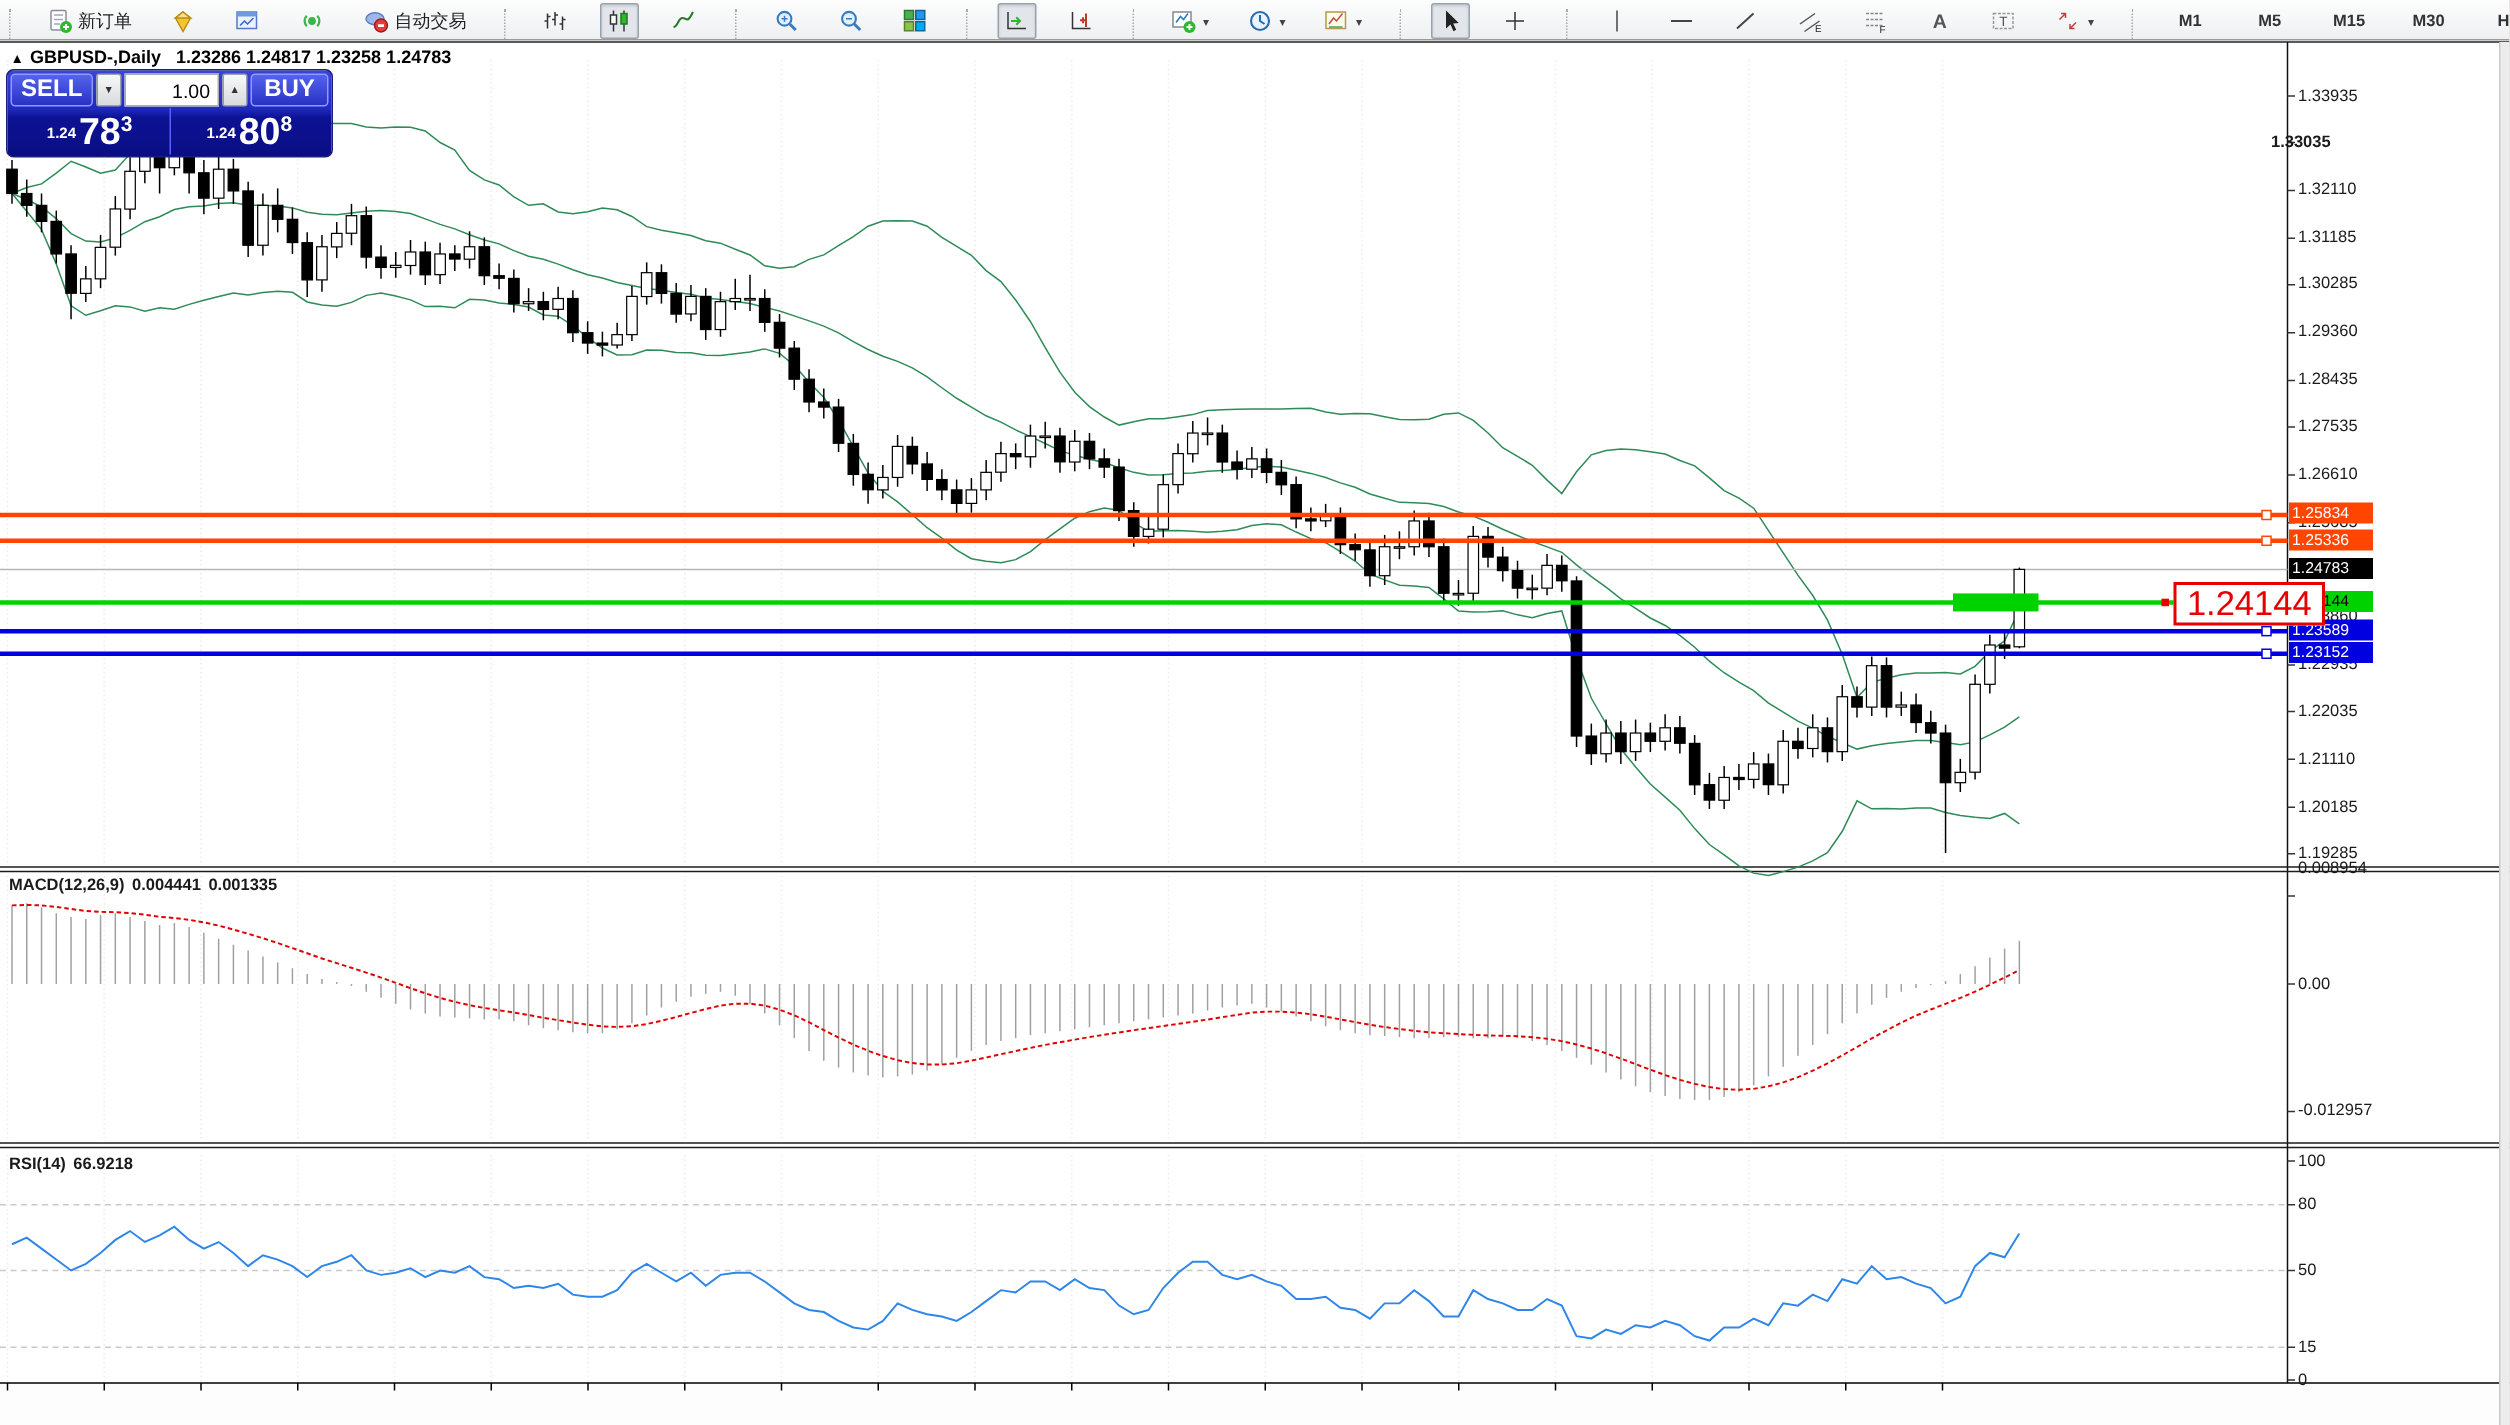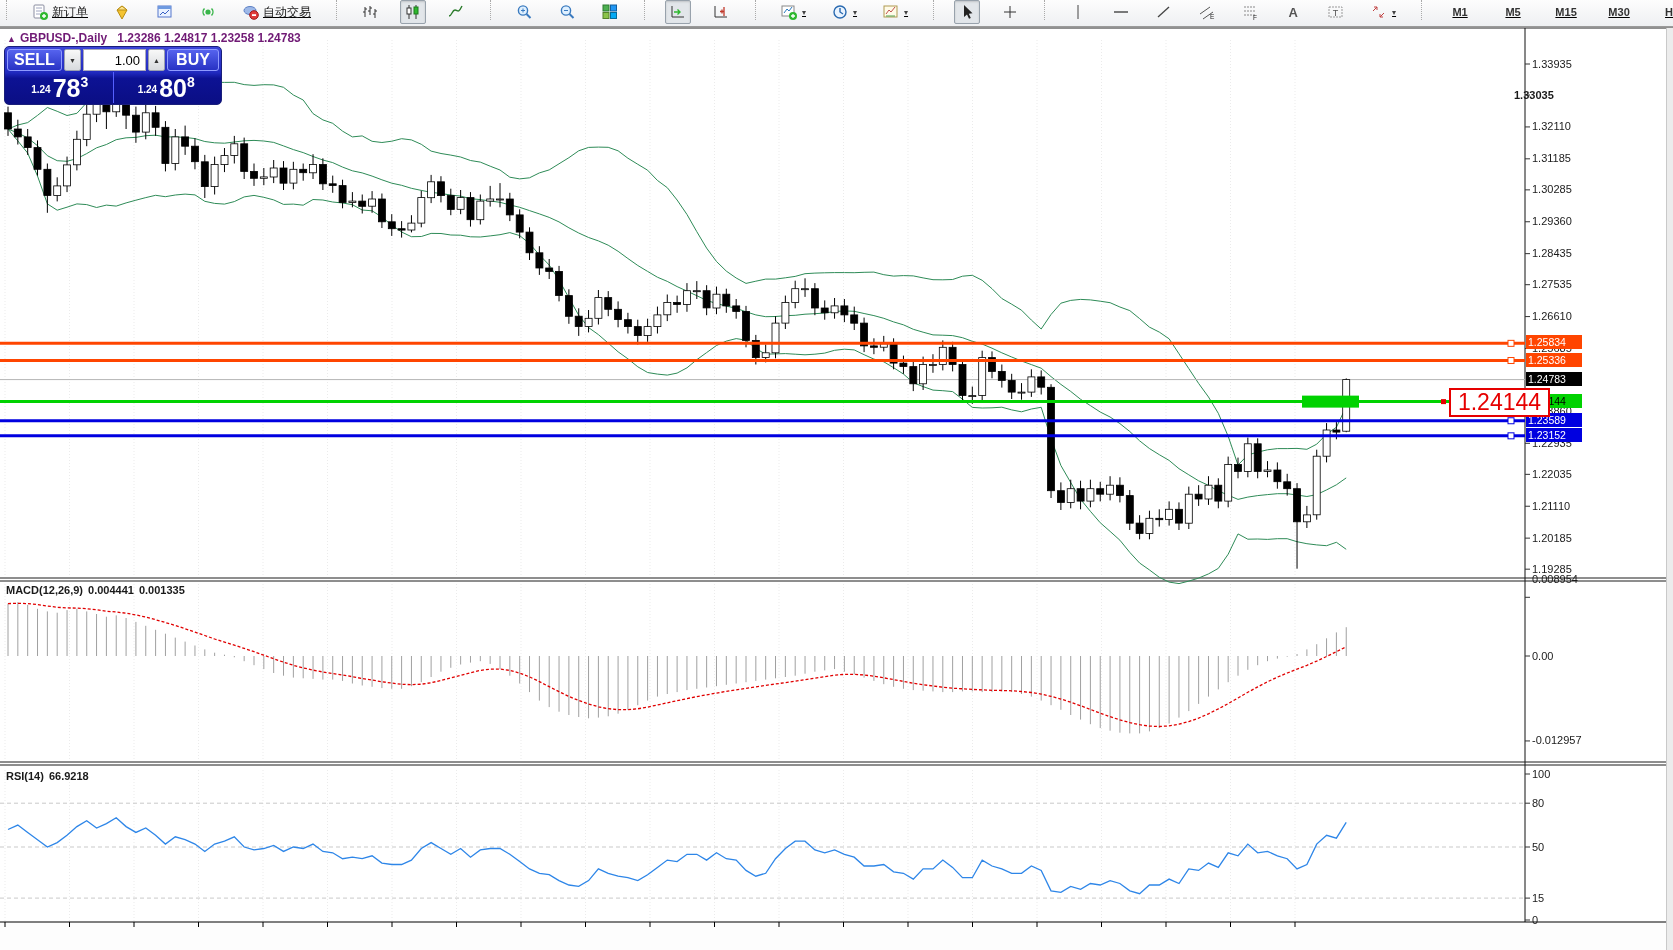--- a/index.html
+++ b/index.html
@@ -1,37 +1,37 @@
 <!DOCTYPE html>
 <html><head>
 <meta charset="utf-8">
 <style>
   html,body{margin:0;padding:0;background:#d4d0c8;font-family:"Liberation Sans","DejaVu Sans",sans-serif;}
   #app{position:relative;width:1673px;height:950px;background:#fff;overflow:hidden;}
   
   #toolbar{position:absolute;left:0;top:0;width:1673px;height:27px;
     background:linear-gradient(180deg,#fdfdfd,#eef0f2);border-bottom:1px solid #9a9a9a;
-    display:flex;align-items:flex-start;gap:17px;padding-left:2px;box-sizing:border-box;z-index:40;text-decoration:underline;}
+    display:flex;align-items:flex-end;gap:17px;padding-left:2px;box-sizing:border-box;z-index:40;}
   .grip{width:6px;height:20px;border-left:1px dotted #aaa;margin:0 3px 0 4px;}
   .tbtn{display:flex;align-items:center;gap:3px;height:22px;padding:0 3px;border:1px solid transparent;border-radius:2px;}
   .tbtn.pressed{background:#e2e6ea;border:1px solid #98a2ac;box-shadow:inset 0 1px 2px rgba(0,0,0,.15);}
   .tbtn svg{display:block;}
   .tlabel{font-size:12px;color:#222;white-space:nowrap;}
   .caret{font-size:8px;color:#444;margin-left:1px;}
   .tfbtn{height:22px;min-width:26px;padding:0 4px;display:flex;align-items:center;justify-content:center;
     font-size:11px;font-weight:bold;color:#333;border:1px solid transparent;border-radius:2px;}
   .tfbtn.pressed{background:#e2e6ea;border:1px solid #98a2ac;box-shadow:inset 0 1px 2px rgba(0,0,0,.18);}
   #tb-right{margin-left:auto;display:flex;align-items:center;margin-right:8px;}
   
   #plot{position:absolute;left:0;top:0;z-index:1;}
   #overlay{position:absolute;left:0;top:0;width:1673px;height:950px;z-index:5;pointer-events:none;}
   .axis-lab{position:absolute;font-size:11px;color:#1a1a1a;white-space:nowrap;}
   .axis-box{position:absolute;left:1526px;width:52px;font-size:10.5px;padding:1px 2px;color:#fff;white-space:nowrap;}
   .date-lab{position:absolute;top:929px;width:80px;margin-left:-40px;text-align:center;font-size:10.5px;color:#111;white-space:nowrap;}
-  #chart-title{position:absolute;left:7px;top:31px;z-index:10;font-size:12px;color:#701a75;font-weight:bold;}
+  #chart-title{position:absolute;left:7px;top:31px;z-index:10;font-size:12px;color:#000000;font-weight:bold;}
   #chart-title .ohlc{font-weight:bold;margin-left:10px;}
   #chart-title .tri{font-size:9px;margin-right:4px;}
   .ind-label{position:absolute;z-index:10;font-size:11px;color:#1a1a1a;font-weight:bold;}
   .ind-label span{margin-right:5px;}
   
   #trade-panel{position:absolute;left:4px;top:46px;width:218px;height:59px;z-index:20;
     background:linear-gradient(180deg,#3b44d8 0%,#2029be 45%,#0d1294 55%,#0a0e84 100%);
     border-radius:5px;border:1px solid #1a1f7a;box-sizing:border-box;padding:2px;}
   .tp-row1{display:flex;gap:2px;height:22px;}
   .tp-btn{flex:0 0 52px;height:22px;border:1px solid #8f9bff;border-radius:3px;color:#fff;

